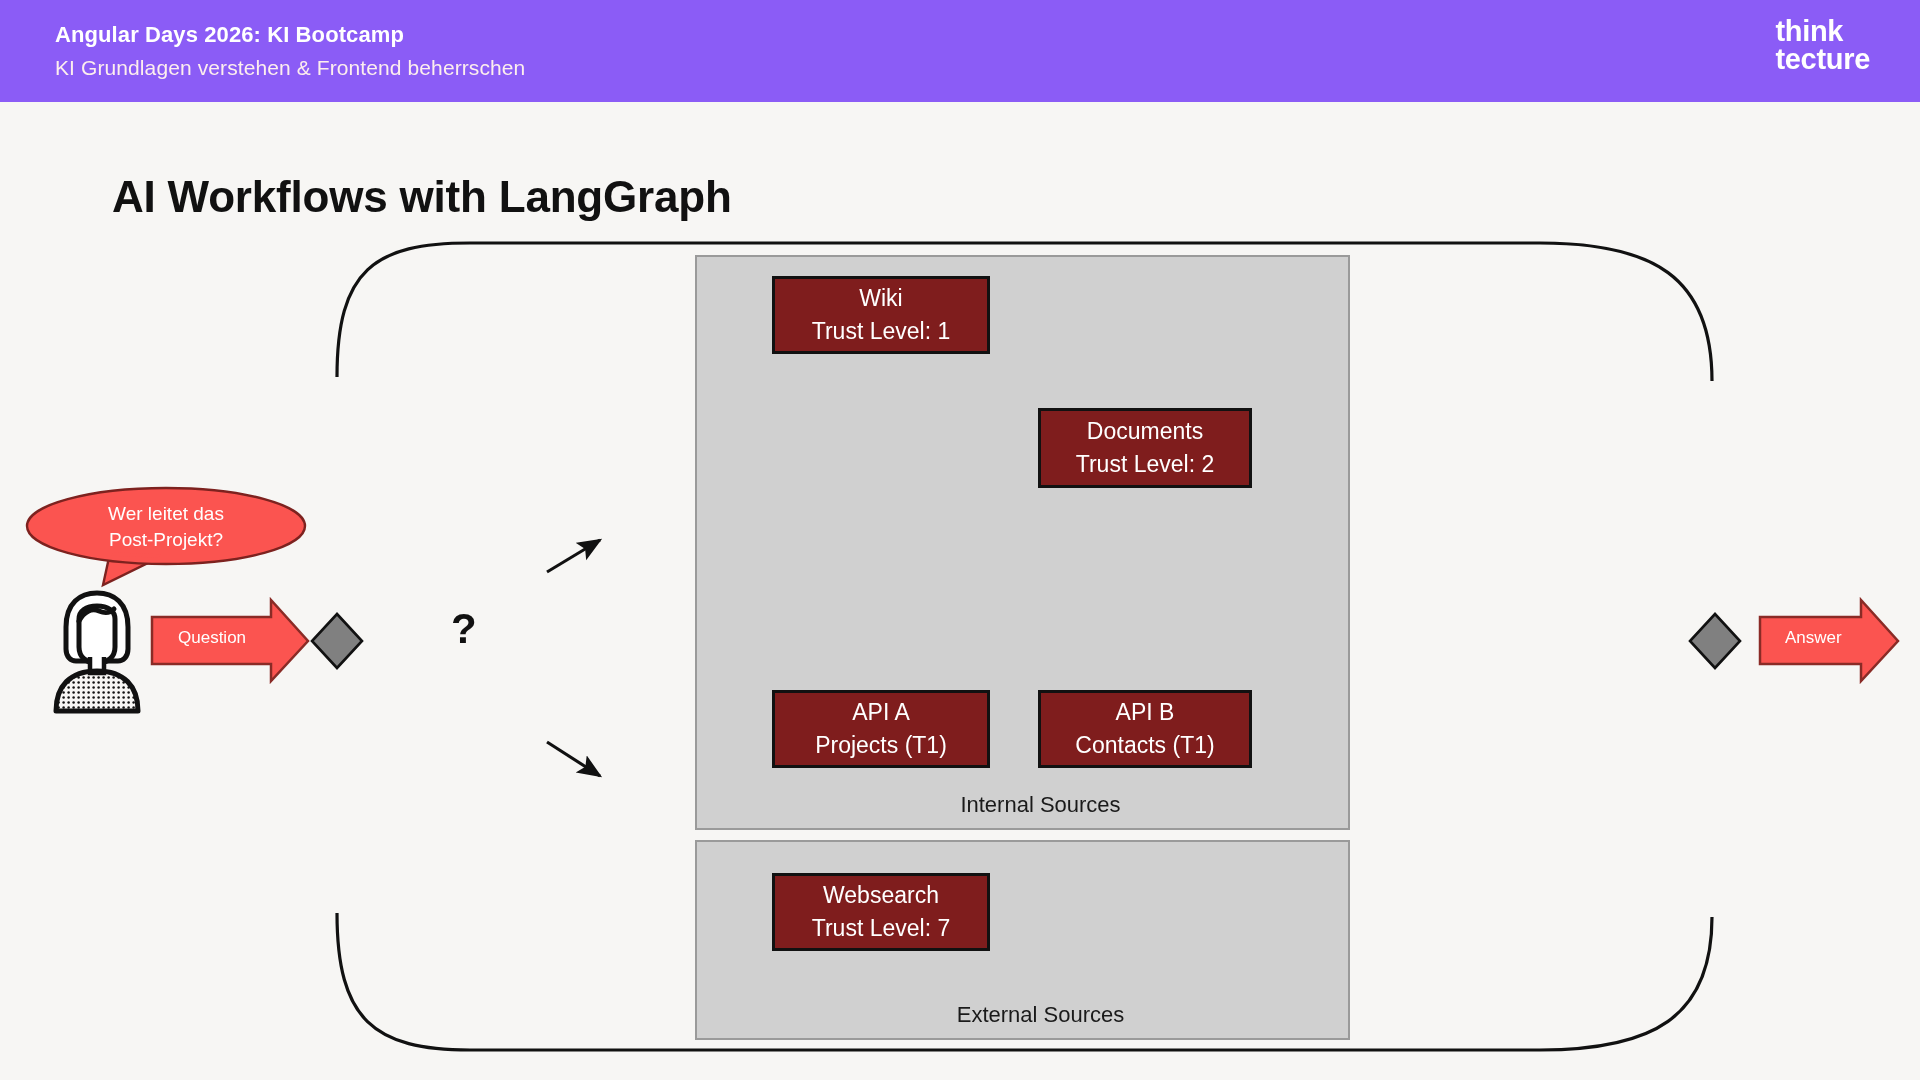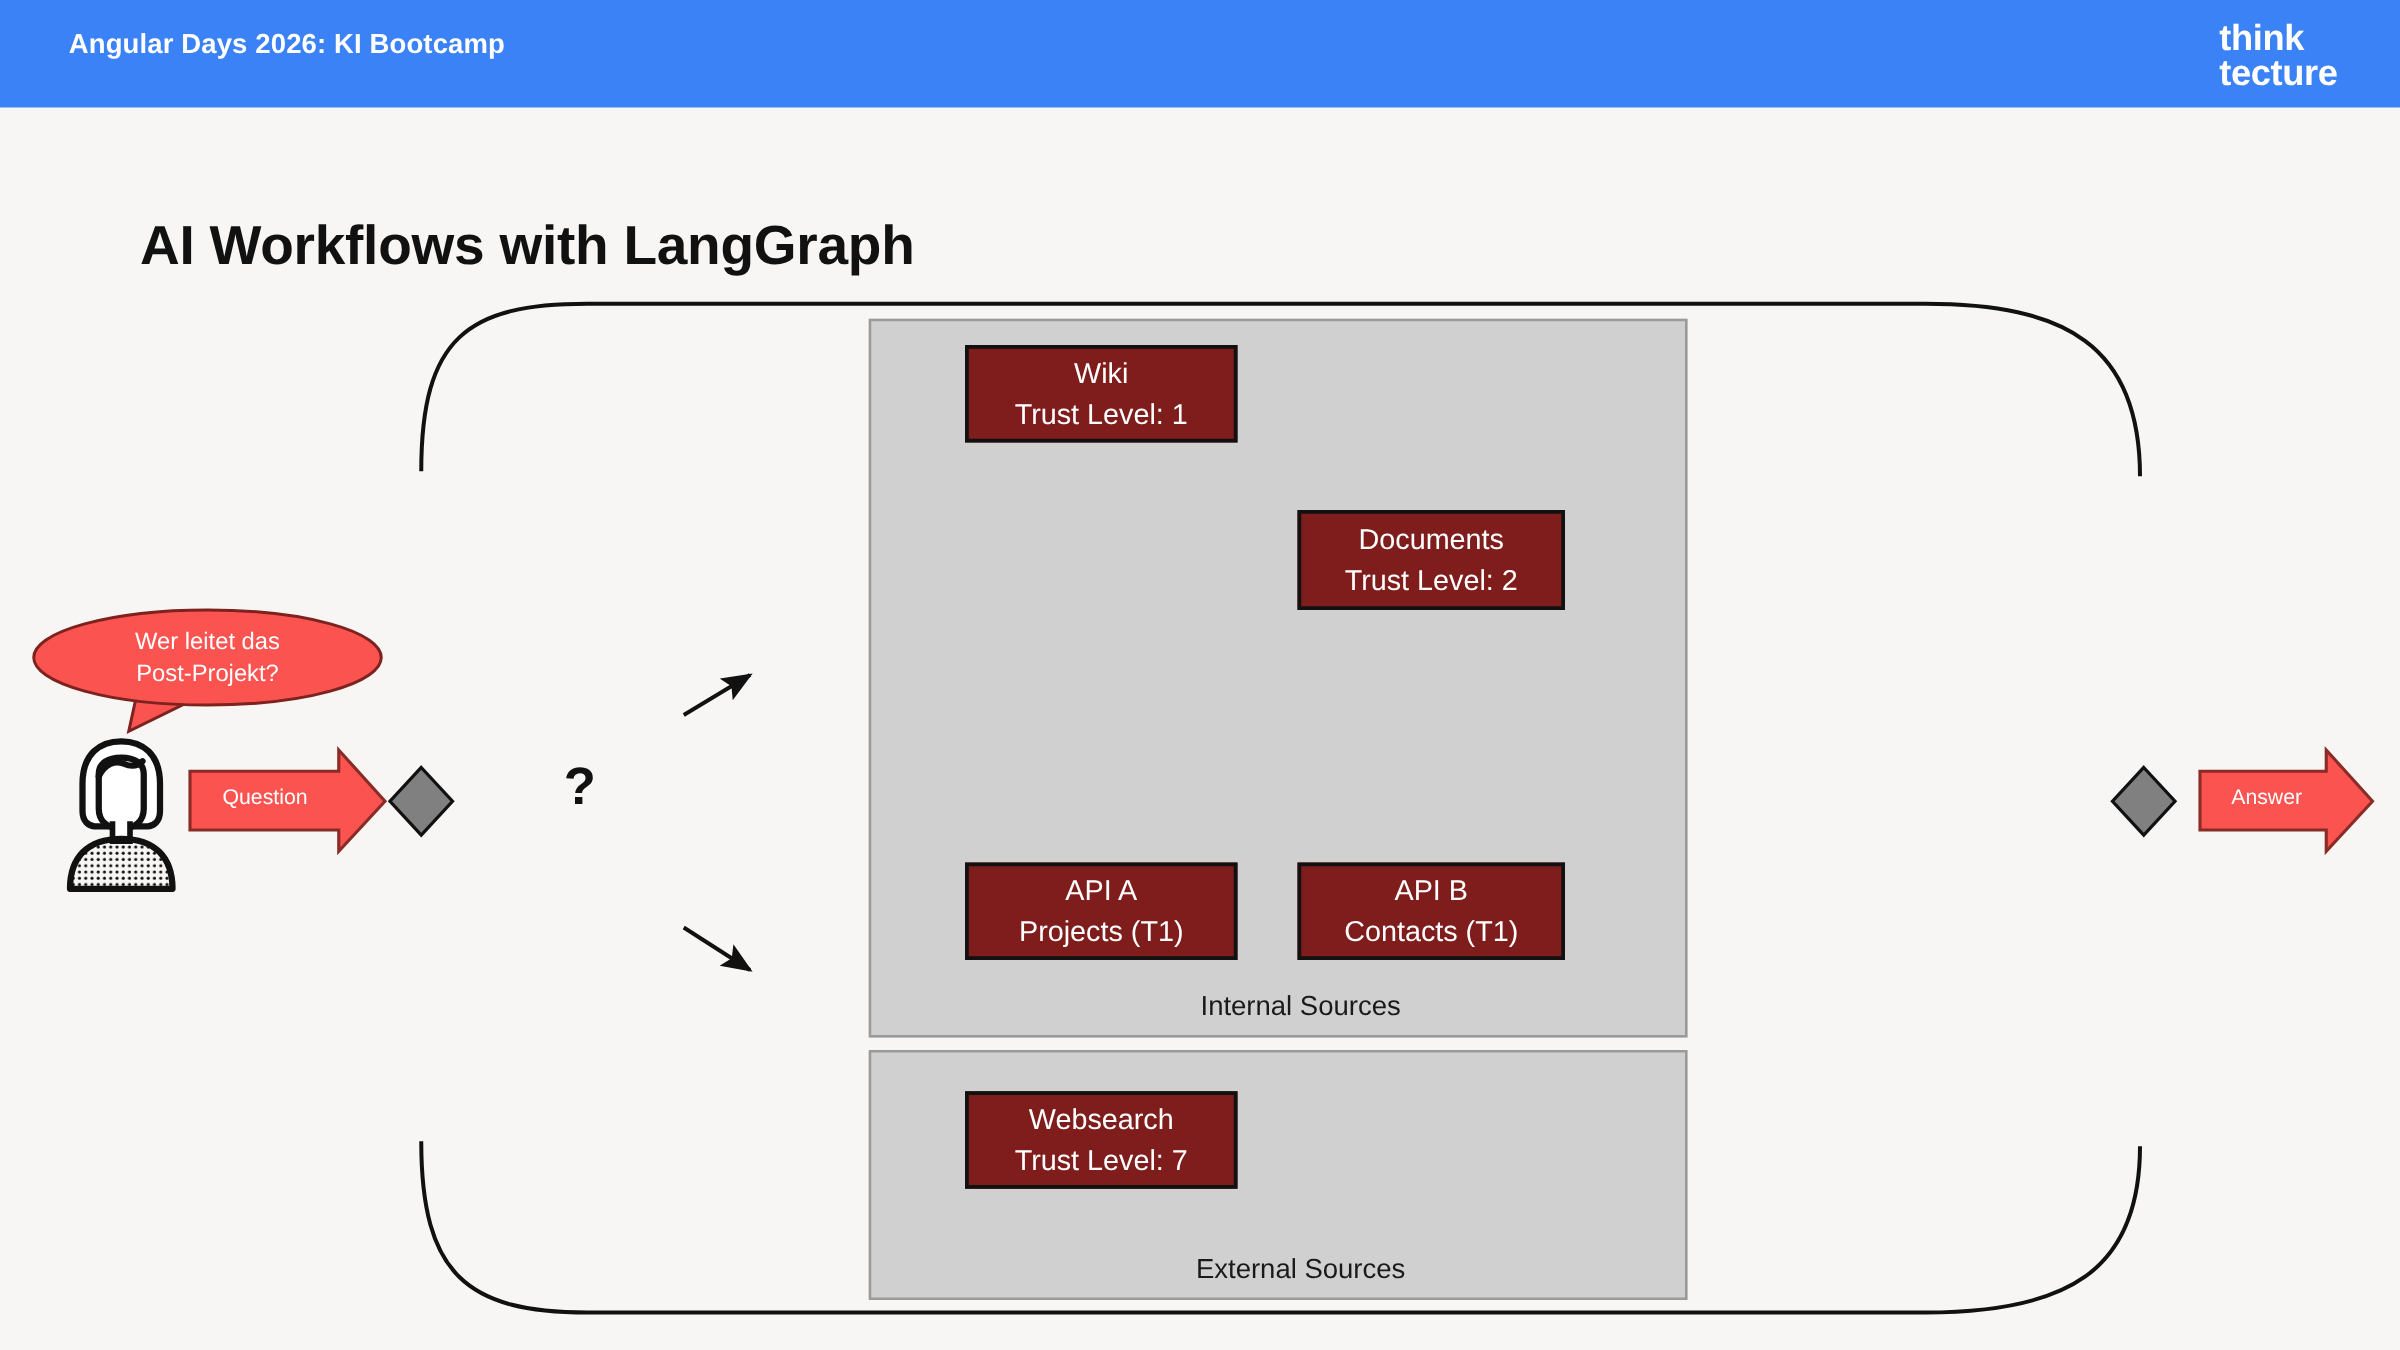--- a/index.html
+++ b/index.html
@@ -12,22 +12,22 @@
   }
   #slide {
     position: relative;
     width: 1920px; height: 1080px;
     background: #f7f6f4;
   }
 
   
   #header {
     position: absolute; left: 0; top: 0;
-    width: 1920px; height: 86px;
-    background: #3b82f6;
+    width: 1920px; height: 102px;
+    background: #8b5cf6;
   }
   #header-title {
     position: absolute; left: 55px; top: 22px;
     font-size: 22px; font-weight: bold; color: #ffffff;
     letter-spacing: .1px; white-space: nowrap;
   }
   #header-subtitle {
     position: absolute; left: 55px; top: 56px;
     font-size: 21px; font-weight: normal; color: #fdeeee;
     letter-spacing: .1px; white-space: nowrap;
@@ -111,20 +111,21 @@
     z-index: 6;
   }
 </style>
 </head>
 <body>
 
 <div id="slide">
 
   <div id="header">
     <div id="header-title">Angular Days 2026: KI Bootcamp</div>
+    <div id="header-subtitle">KI Grundlagen verstehen &amp; Frontend beherrschen</div>
     <div id="logo">
       <span class="logo-line">think</span>
       <span class="logo-line">tecture</span>
     </div>
   </div>
 
   <div id="slide-title">AI Workflows with LangGraph</div>
 
   <svg id="canvas" viewBox="0 0 1920 1080">
 

